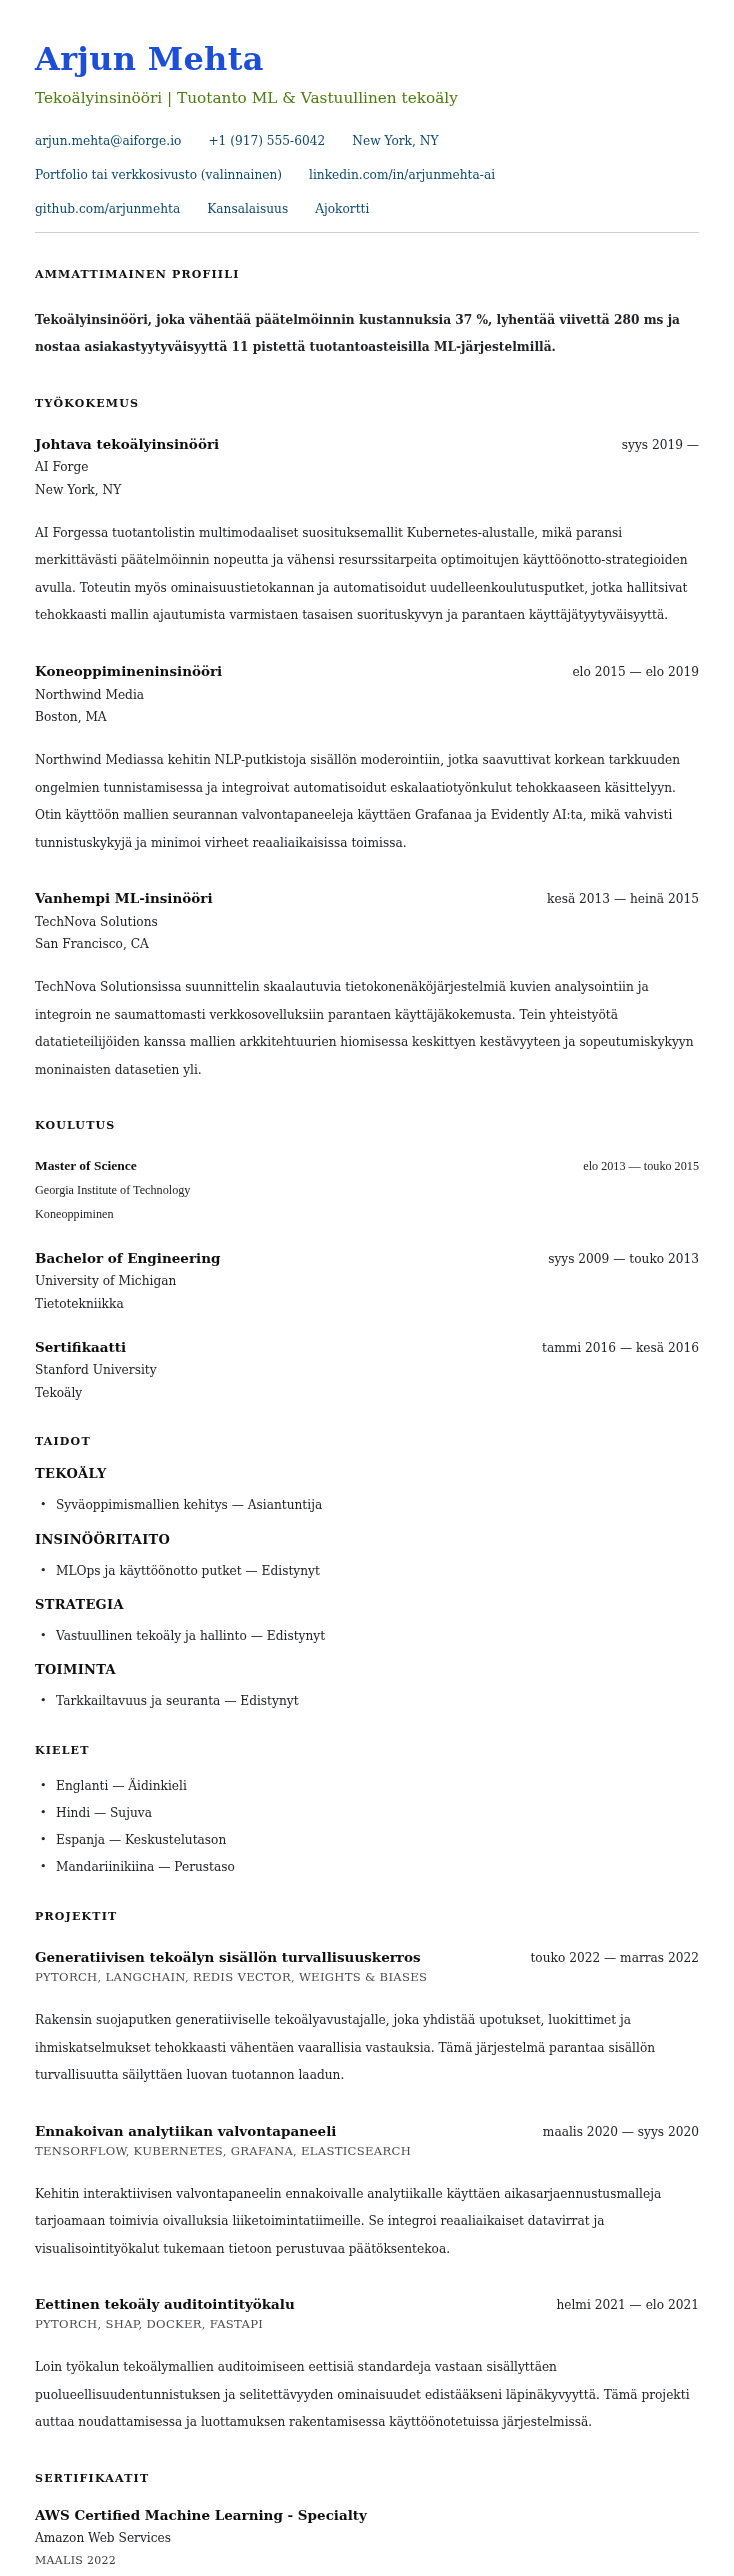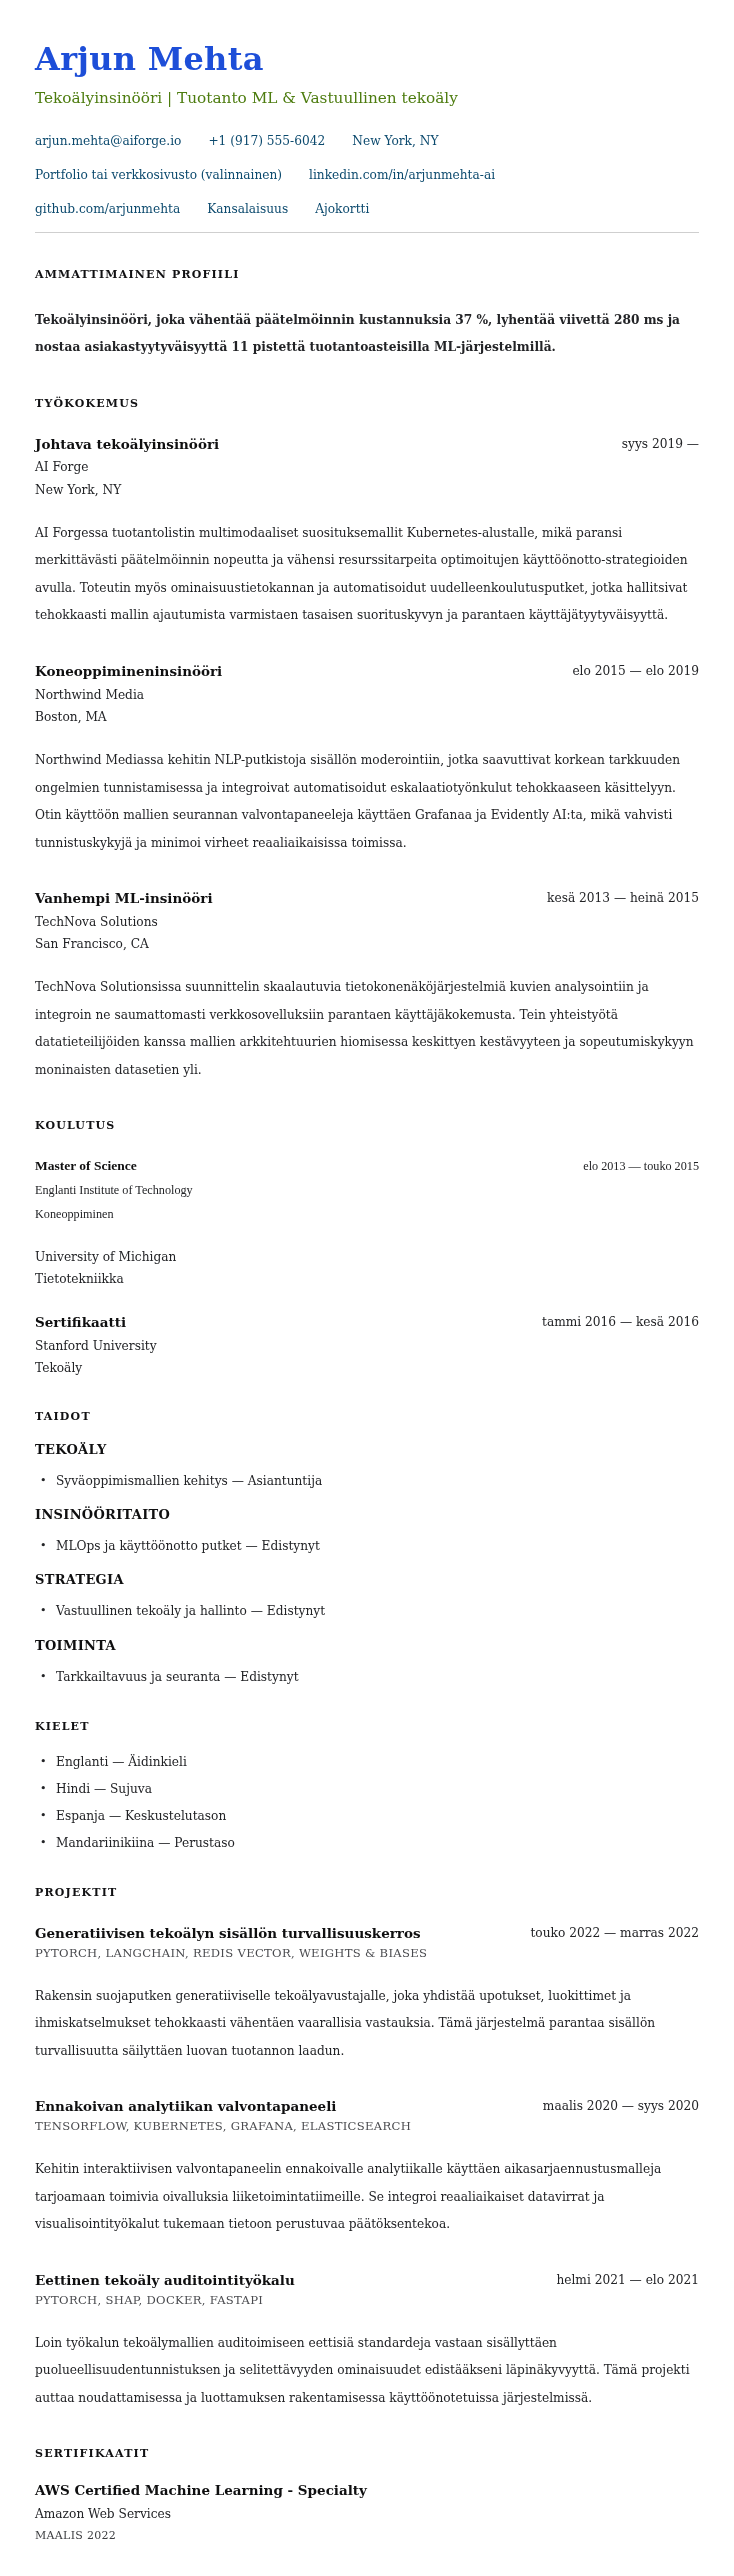--- a/index.html
+++ b/index.html
@@ -67,21 +67,21 @@
     margin: 0;
     font-weight: bold;
   }
 
   
   .entry { margin-bottom: 33px; }
   .entry:last-child { margin-bottom: 0; }
   .entry-header {
     display: flex;
     justify-content: space-between;
-    align-items: center;
+    align-items: flex-end;
     margin-bottom: 8.6px;
   }
   .entry-title {
     font-size: 13.5px;
     font-weight: 700;
     color: #0f0f10;
     margin: 0;
   }
   .entry-dates {
     font-size: 12.2px;
@@ -217,25 +217,29 @@
   </section>
 
   <section class="section">
     <h2 class="section-heading">KOULUTUS</h2>
 
     <div class="entry" style="margin-bottom:28px;font-family:Liberation Serif, serif;">
       <div class="entry-header">
         <h3 class="entry-title">Master of Science</h3>
         <span class="entry-dates">elo 2013 — touko 2015</span>
       </div>
-      <p class="entry-sub">Englanti Institute of Technology</p>
+      <p class="entry-sub">Georgia Institute of Technology</p>
       <p class="entry-sub location">Koneoppiminen</p>
     </div>
 
     <div class="entry" style="margin-bottom:28px;">
+      <div class="entry-header">
+        <h3 class="entry-title">Bachelor of Engineering</h3>
+        <span class="entry-dates">syys 2009 — touko 2013</span>
+      </div>
       <p class="entry-sub">University of Michigan</p>
       <p class="entry-sub location">Tietotekniikka</p>
     </div>
 
     <div class="entry">
       <div class="entry-header">
         <h3 class="entry-title">Sertifikaatti</h3>
         <span class="entry-dates">tammi 2016 — kesä 2016</span>
       </div>
       <p class="entry-sub">Stanford University</p>

